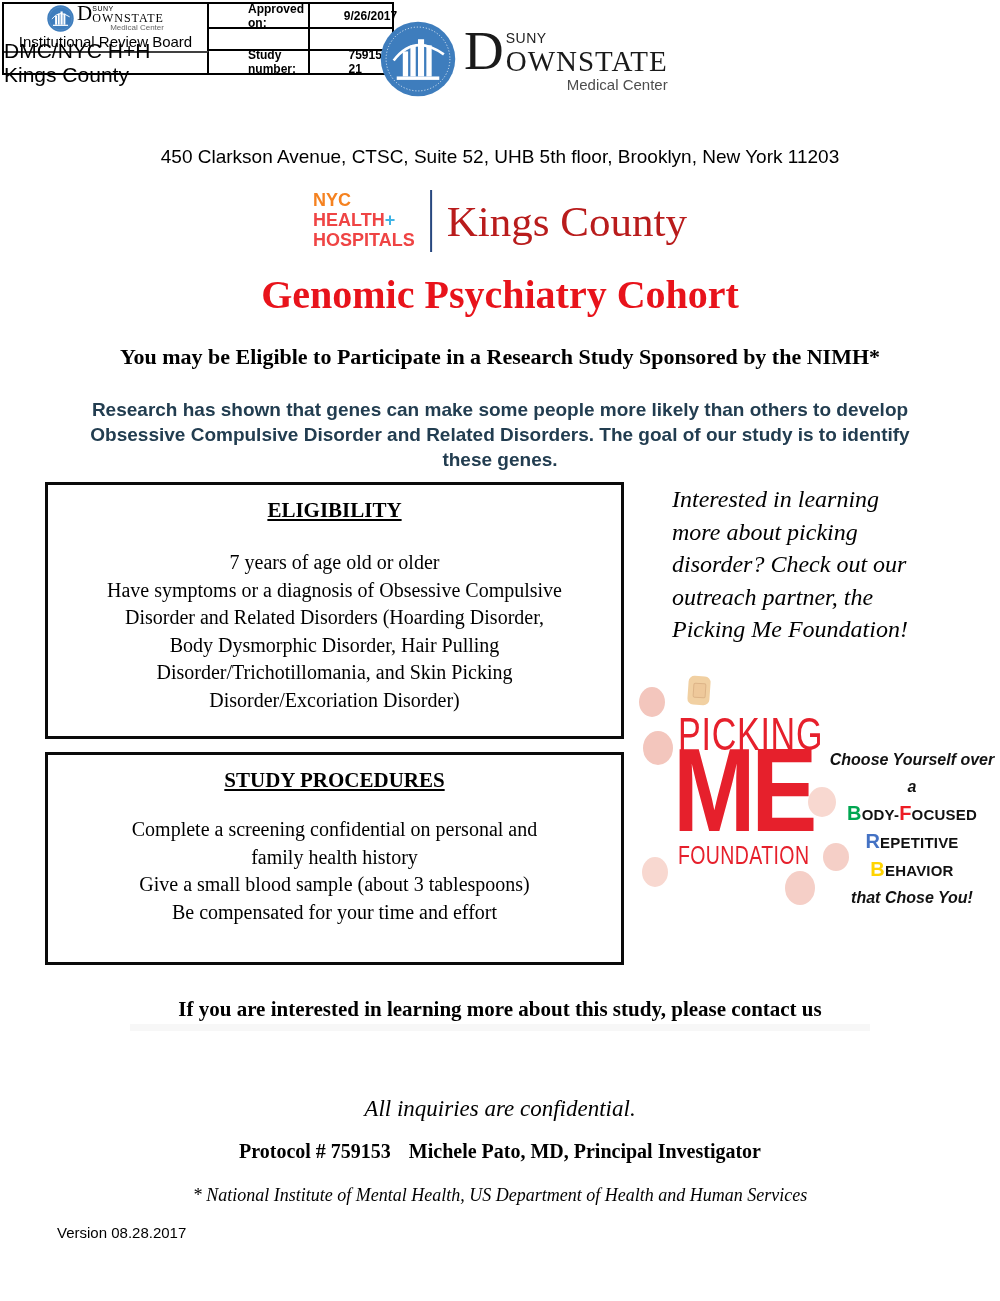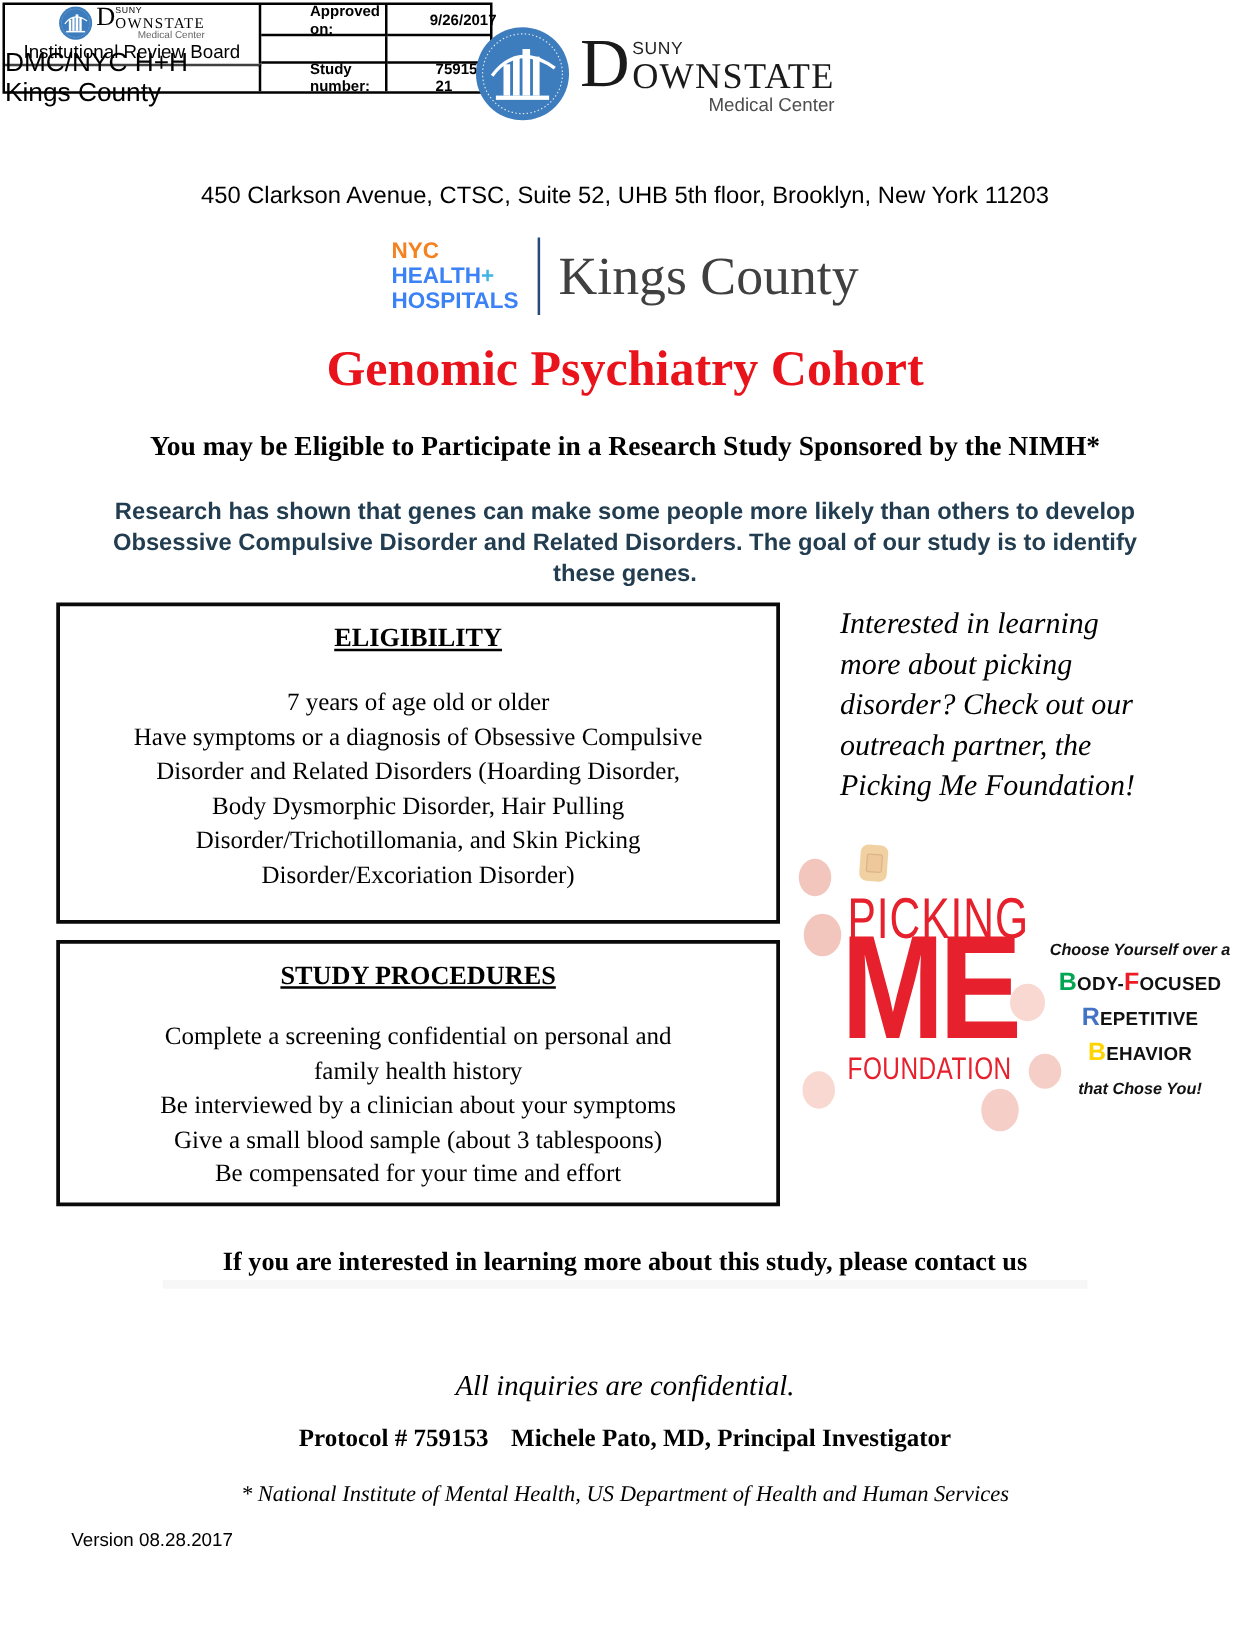--- a/index.html
+++ b/index.html
@@ -37,23 +37,23 @@
   .hdr-suny { font-family:"Liberation Sans", sans-serif; font-size:14px; color:#222; letter-spacing:0.5px; }
   .hdr-ownstate { font-size:29px; line-height:1.05; letter-spacing:1px; color:#1a1a1a; }
   .hdr-mc { font-family:"Liberation Sans", sans-serif; font-size:15px; color:#4d4d4d; text-align:right; margin-top:0; }
 
   
   .address { position:absolute; top:146px; left:0; width:100%; text-align:center;
              font-family:"Liberation Sans", sans-serif; font-size:19px; }
   .hhc { position:absolute; top:190px; left:50%; transform:translateX(-50%);
          display:flex; align-items:center; gap:15px; }
   .hhc-left { font-family:"Liberation Sans", sans-serif; font-weight:bold; font-size:18px; line-height:1.1; }
-  .c-orange { color:#f58220; } .c-navy { color:#3b82f6; } .c-ltblue { color:#3fb4e5; }
+  .c-orange { color:#f58220; } .c-navy { color:#ef4444; } .c-ltblue { color:#3fb4e5; }
   .hhc-divider { width:2px; height:62px; background:#27477f; }
-  .hhc-name { font-size:43px; color:#404040; }
+  .hhc-name { font-size:43px; color:#b91c1c; }
 
   
   .title { position:absolute; top:271px; left:0; width:100%; text-align:center;
            font-size:40px; font-weight:bold; color:#e8131b; }
   .subtitle { position:absolute; top:344px; left:0; width:100%; text-align:center;
               font-size:22px; font-weight:bold; }
   .intro { position:absolute; top:397px; left:0; width:100%; text-align:center;
            font-family:"Liberation Sans", sans-serif; font-weight:bold; font-size:19px;
            line-height:25px; color:#223d50; }
 
@@ -85,21 +85,21 @@
   .pm-bandaid-pad { width:11px; height:13px; border:1.5px solid #ddb488; border-radius:2px; background:#eec89a; }
   .pm-red { color:#e6202c; font-family:"Liberation Sans", sans-serif; }
   .pm-picking { position:absolute; left:38px; top:46px; font-size:46px; line-height:1;
                 letter-spacing:1px; transform:scaleX(0.74); transform-origin:left top; }
   .pm-me { position:absolute; left:33px; top:66px; font-size:118px; font-weight:bold;
            letter-spacing:-5px; line-height:1; transform:scaleX(0.84); transform-origin:left top; }
   .pm-foundation { position:absolute; left:38px; top:176px; font-size:25px; letter-spacing:0.5px;
                    transform:scaleX(0.78); transform-origin:left top; }
   .pm-tagline { position:absolute; left:184px; top:81px; width:176px; text-align:center;
                 font-family:"Liberation Sans", sans-serif; line-height:27px; color:#111; }
-  .tl-italic { font-style:italic; font-weight:bold; font-size:13px;text-align:center; }
+  .tl-italic { font-style:italic; font-weight:bold; font-size:16px;text-align:center; }
   .tl-caps { font-weight:bold; font-size:15px; letter-spacing:0.2px; }
   .tl-big { font-size:20px; }
   .c-green { color:#00a651; } .c-red { color:#ed1c24; }
   .c-blue { color:#4472c4; } .c-yellow { color:#ffd400; }
 
   
   .contact { position:absolute; top:997px; left:0; width:100%; text-align:center;
              font-weight:bold; font-size:21px; }
   .redacted { position:absolute; top:1024px; left:130px; width:740px; height:7px; background:#f7f7f7; }
   .confidential { position:absolute; top:1096px; left:0; width:100%; text-align:center;
@@ -241,21 +241,20 @@
       <div class="tl-caps"><span class="tl-big c-blue">R</span><span>EPETITIVE </span><span class="tl-big c-yellow">B</span><span>EHAVIOR</span></div>
       <div class="tl-italic">that Chose You!</div>
     </div>
   </div>
 
   <div class="box box-proc">
     <div class="box-heading">STUDY PROCEDURES</div>
     <div class="box-body">
       <div>Complete a screening confidential on personal and</div>
       <div>family health history</div>
-      <div>Be interviewed by a clinician about your symptoms</div>
       <div>Give a small blood sample (about 3 tablespoons)</div>
       <div>Be compensated for your time and effort</div>
     </div>
   </div>
 
   <div class="contact">If you are interested in learning more about this study, please contact us</div>
   <div class="redacted"></div>
   <div class="confidential">All inquiries are confidential.</div>
   <div class="protocol">
     <span>Protocol # 759153</span><span class="gap"></span><span>Michele Pato, MD, Principal Investigator</span>

